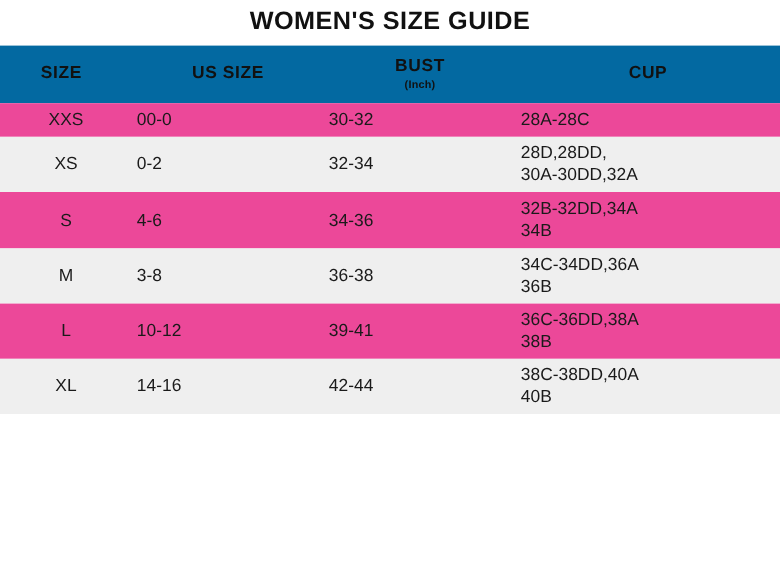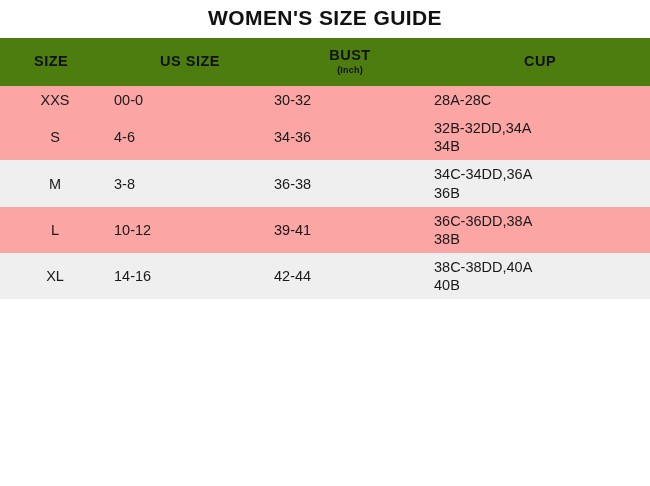--- a/index.html
+++ b/index.html
@@ -39,21 +39,21 @@
     border-collapse: collapse;
     table-layout: fixed;
   }
 
   table.size-table col.c1 { width: 110px; }
   table.size-table col.c2 { width: 160px; }
   table.size-table col.c3 { width: 160px; }
   table.size-table col.c4 { width: 220px; }
 
   thead th {
-    background: #4d7c0f;
+    background: #0369a1;
     font-size: 14.5px;
     font-weight: bold;
     letter-spacing: 0.5px;
     color: #111111;
     height: 44px;
     padding: 2px 4px;
     text-align: center;
     vertical-align: middle;
     border: none;
   }
@@ -79,21 +79,21 @@
   tbody td {
     font-size: 14.5px;
     text-align: left;
     vertical-align: middle;
     padding: 5px 4px;
     line-height: 1.25;
     color: #1a1a1a;
     border: none;
   }
 
-  tbody tr.odd td { background: #fca5a5; }
+  tbody tr.odd td { background: #ec4899; }
   tbody tr.even td { background: #efefef; }
 
   tbody td.size-cell {
     text-align: center;
   }
 
   .cell-line { display: block; }
 
   .spacer { flex: 1 1 auto; background: #ffffff; }
 </style>
@@ -133,20 +133,29 @@
       <tr class="odd">
         <td class="size-cell">XXS</td>
         <td>00-0</td>
         <td>30-32</td>
         <td>
           <span class="cell-line">28A-28C</span>
           <span class="cell-line"></span>
         </td>
       </tr>
 
+      <tr class="even">
+        <td class="size-cell">XS</td>
+        <td>0-2</td>
+        <td>32-34</td>
+        <td>
+          <span class="cell-line">28D,28DD,</span>
+          <span class="cell-line">30A-30DD,32A</span>
+        </td>
+      </tr>
 
       <tr class="odd">
         <td class="size-cell">S</td>
         <td>4-6</td>
         <td>34-36</td>
         <td>
           <span class="cell-line">32B-32DD,34A</span>
           <span class="cell-line">34B</span>
         </td>
       </tr>

